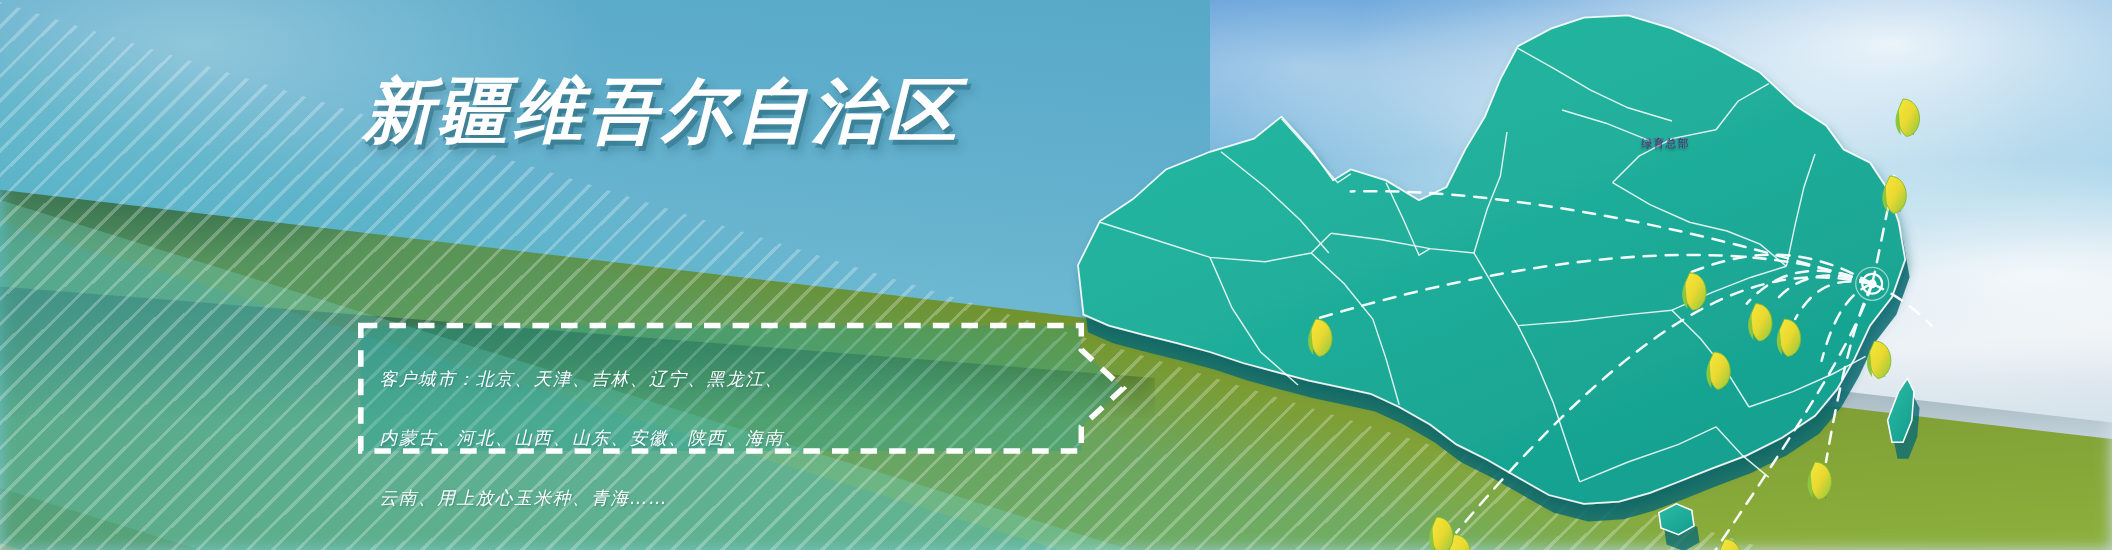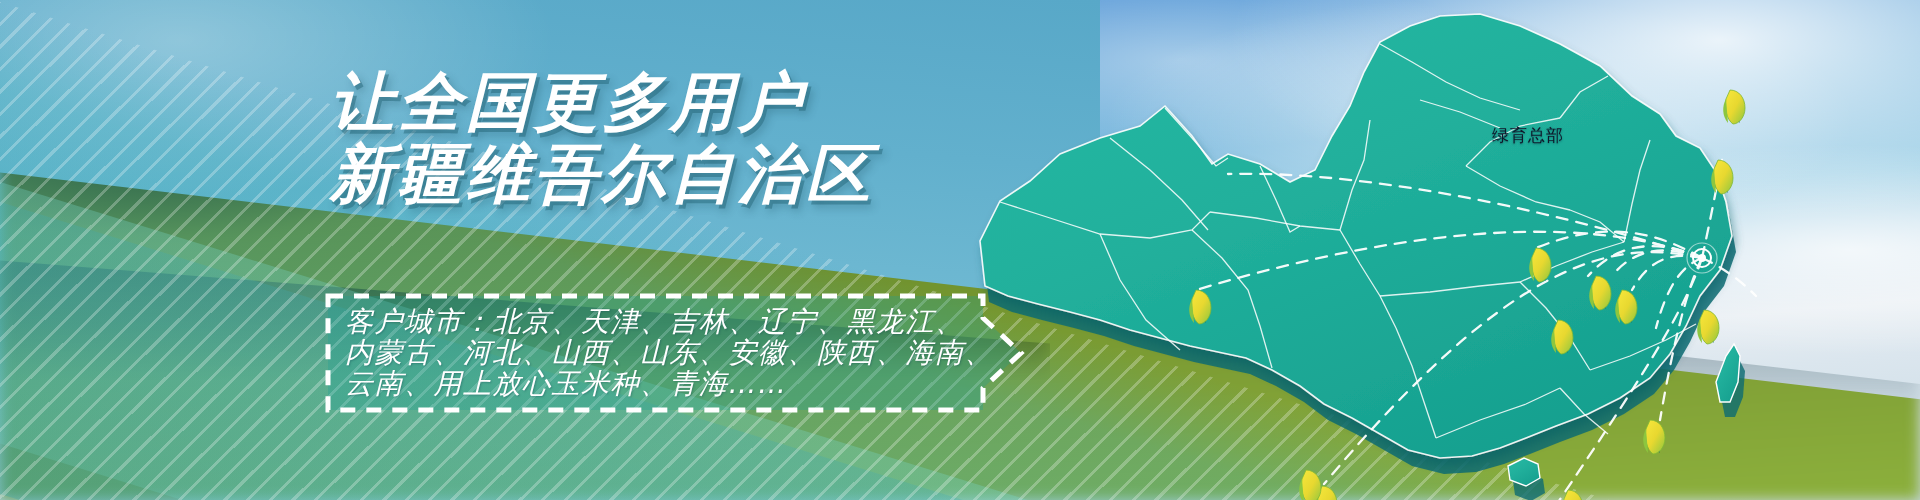--- a/index.html
+++ b/index.html
@@ -106,32 +106,33 @@
 
   
   .citybox{
     position:absolute;left:325px;top:292px;width:700px;height:122px;z-index:20;
   }
   .citybox svg{position:absolute;left:0;top:0;overflow:visible;}
   .citybox .city-lines{
     position:absolute;left:20px;top:14px;width:560px;
   }
   .citybox .cl{
-    color:#ffffff;font-size:28px;line-height:31px;font-style:italic;
+    color:#ffffff;font-size:16px;line-height:31px;font-style:italic;
     letter-spacing:1.5px;white-space:nowrap;
     font-family:"DejaVu Sans","Liberation Sans",sans-serif;
     text-shadow:1px 1px 2px rgba(18,70,80,.35);
+    margin-top:23px;
   }
 
   
   .map-wrap{position:absolute;left:960px;top:-10px;width:960px;height:520px;z-index:15;}
   .map-wrap svg{display:block;}
   .hq-label{
     position:absolute;left:1492px;top:124px;z-index:22;
-    color:#0f172a;font-size:17px;letter-spacing:1px;
+    color:#701a75;font-size:10px;letter-spacing:1px;
     font-family:Liberation Serif, serif;
     text-shadow:0 1px 2px rgba(10,60,70,.55);
     white-space:nowrap;
   }
 </style>
 </head>
 <body>
 
 <div id="banner">
 
@@ -302,21 +303,20 @@
           <path d="M 0 0 C 9 0, 15 8, 15 18 C 15 27, 9 34, 3 34 C -3 30, -6 18, -4 9 Z" fill="url(#cornGrad)" stroke="#7fb833" stroke-width="0.8"></path>
           <path d="M -4 9 C -8 16, -8 26, -2 33" fill="#8cc63f"></path>
         </g>
       </g>
     </svg>
   </div>
 
   <div class="hq-label">绿育总部</div>
 
   <div class="headline">
-    <div class="hl-line">让全国更多用户</div>
     <div class="hl-line">新疆维吾尔自治区</div>
   </div>
 
   <div class="citybox">
     <svg width="700" height="122" viewBox="0 0 700 122" xmlns="http://www.w3.org/2000/svg">
       <path d="M 3 4 L 658 4 L 658 26 L 696 61 L 658 96 L 658 118 L 3 118 Z" fill="rgba(30,160,150,0.30)" stroke="#ffffff" stroke-width="5" stroke-dasharray="15 11" stroke-linejoin="miter"></path>
     </svg>
     <div class="city-lines">
       <div class="cl">客户城市：北京、天津、吉林、辽宁、黑龙江、</div>
       <div class="cl">内蒙古、河北、山西、山东、安徽、陕西、海南、</div>

